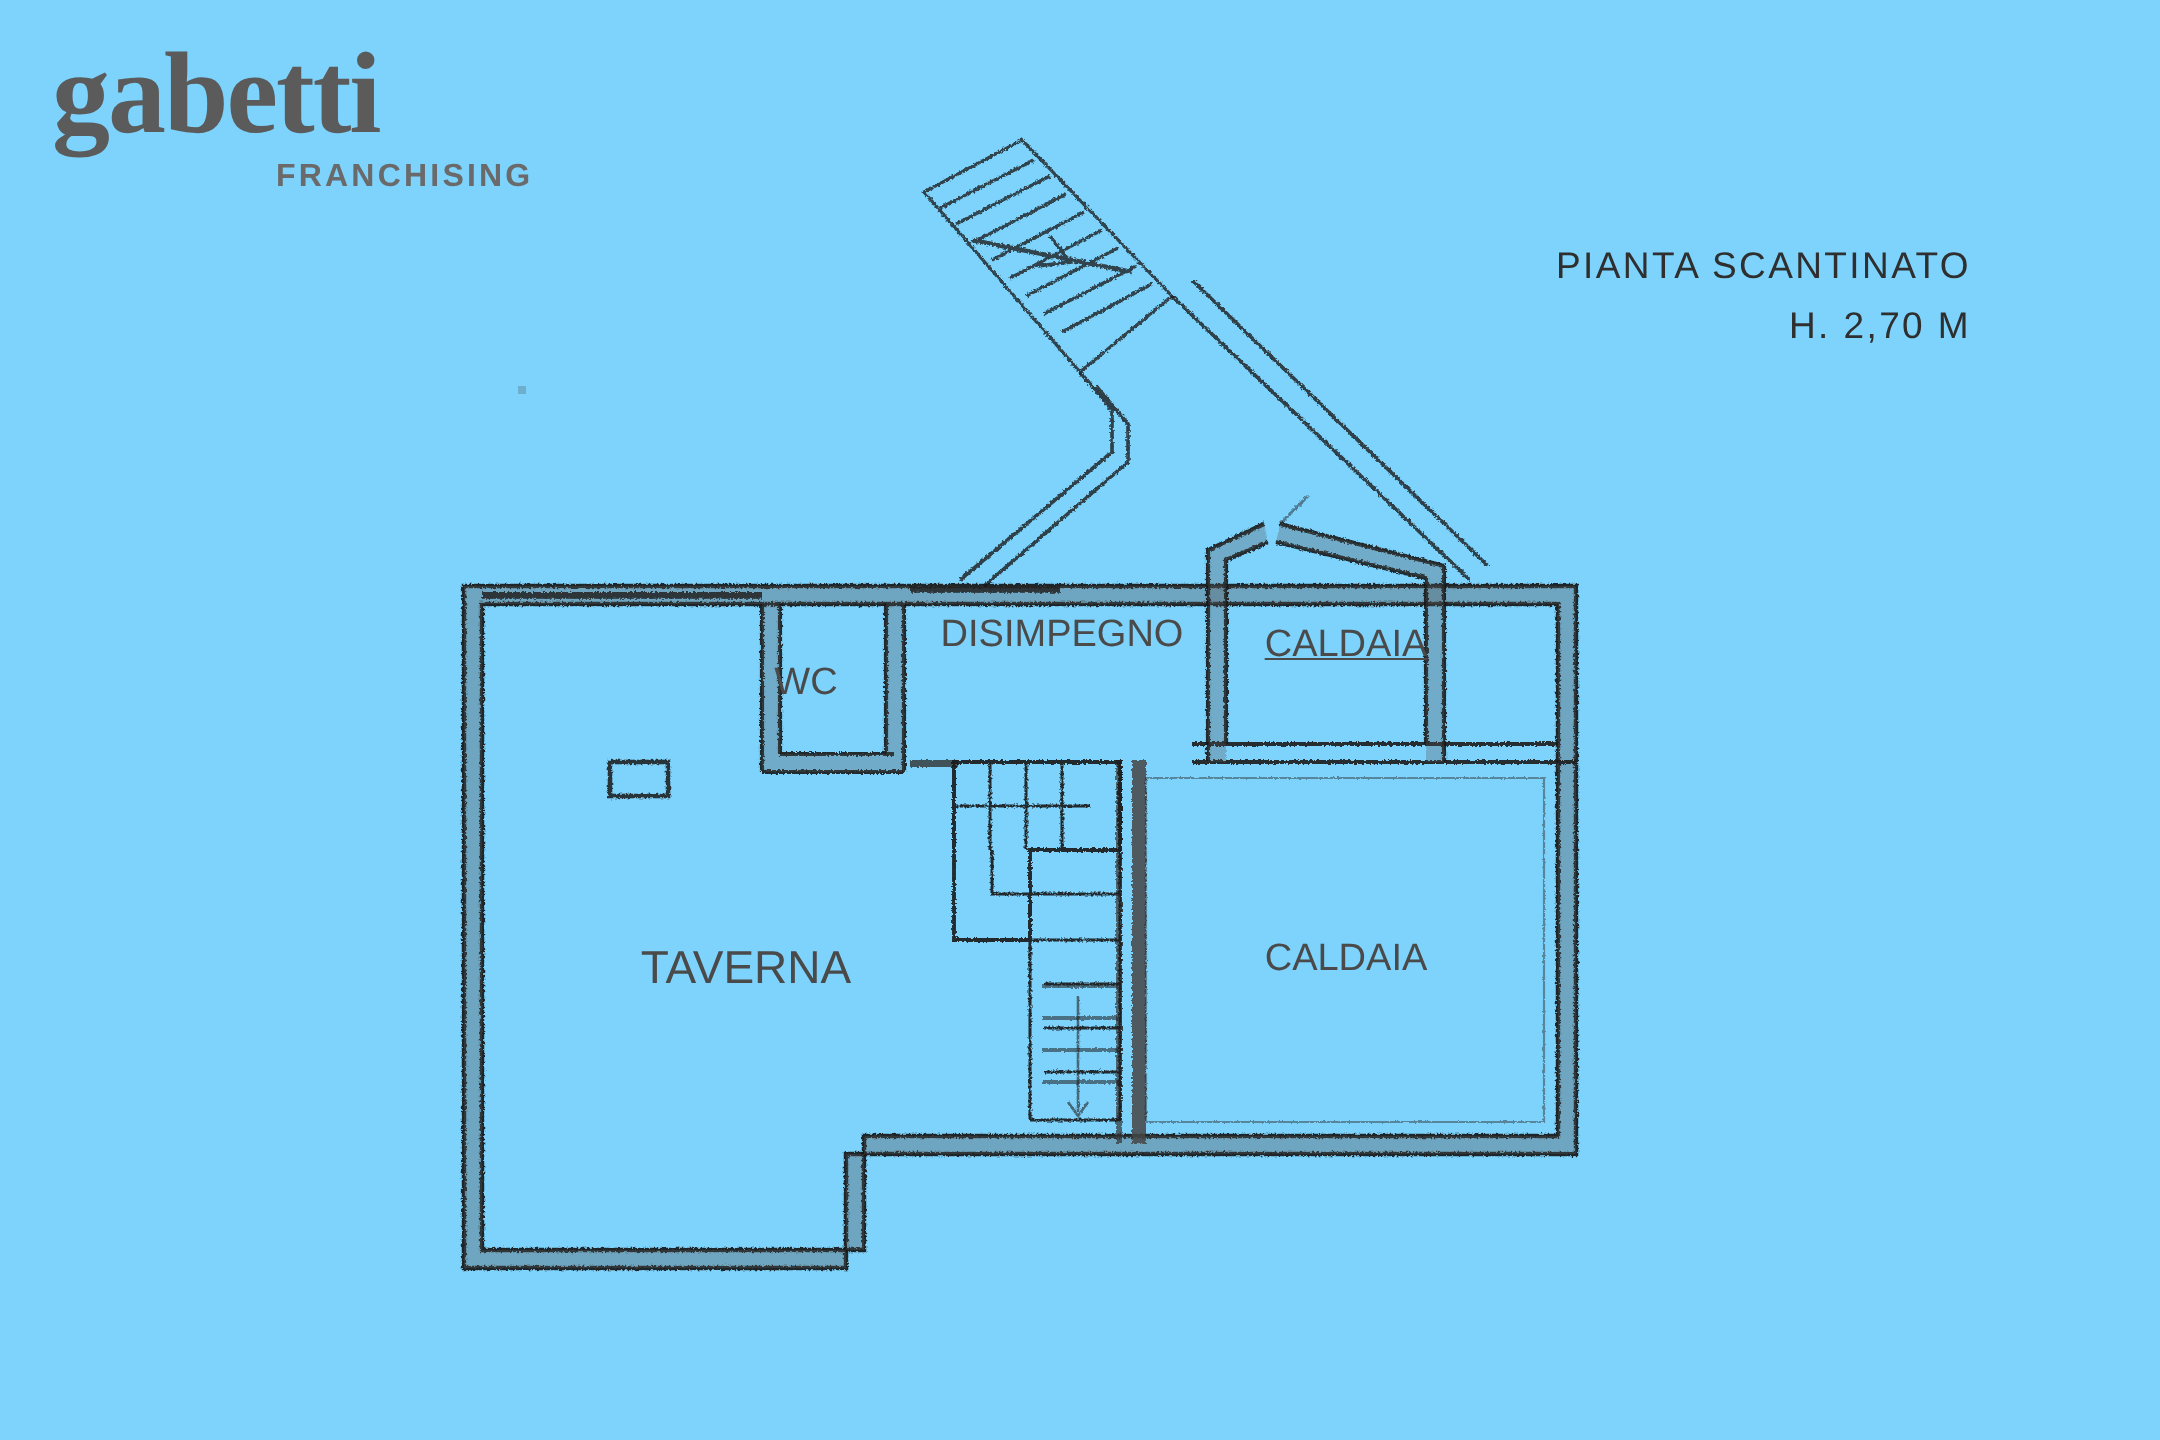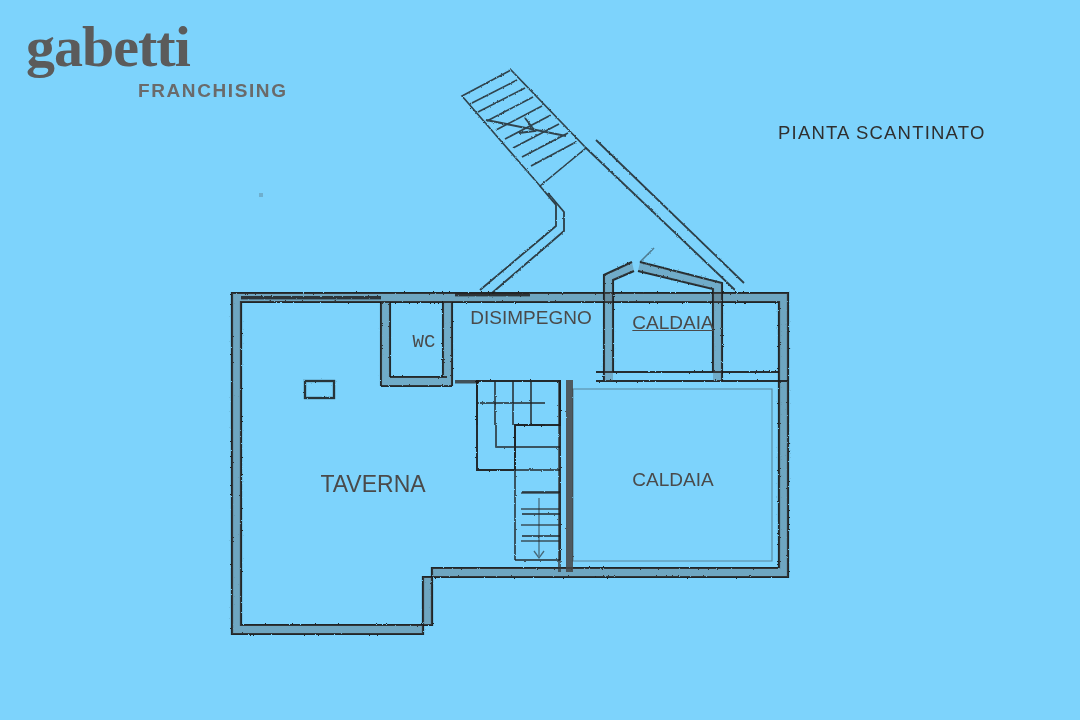--- a/index.html
+++ b/index.html
@@ -34,21 +34,21 @@
     position: absolute;
     left: 0;
     top: 0;
   }
   #logo-sub {
     position: absolute;
     left: 112px;
     top: 62px;
     font-family: "Liberation Sans", sans-serif;
     font-weight: bold;
-    font-size: 19px;
+    font-size: 16px;
     letter-spacing: 1.6px;
     color: #6a6a6a;
   }
 
   
   #title-block {
     position: absolute;
     left: 778px;
     top: 122px;
     color: #3a3a3a;
@@ -78,38 +78,39 @@
   }
 
   
   .room-label {
     position: absolute;
     color: #4a4a4a;
     font-family: "Liberation Sans", sans-serif;
     white-space: nowrap;
     transform: translate(-50%, -50%);
   }
-  #label-wc       { left: 424px; top: 342px; font-size: 19px; font-family: Liberation Mono, monospace; }
+  #label-wc       { left: 403px; top: 342px; font-size: 19px; }
   #label-disimpegno { left: 531px; top: 318px; font-size: 19px; }
   #label-caldaia  { left: 673px; top: 323px; font-size: 19px; text-decoration: underline; }
   #label-taverna  { left: 373px; top: 484px; font-size: 23px; text-align: center; }
   #label-stanza   { left: 673px; top: 480px; font-size: 19px; }
 </style>
 </head>
 <body>
 
 <div id="page">
 
   <div id="logo-block">
     <div id="logo-wordmark">gabetti</div>
     <div id="logo-sub">FRANCHISING</div>
   </div>
 
   <div id="title-block">
     <div id="plan-title">PIANTA SCANTINATO</div>
+    <div id="plan-height">H.  2,70 M</div>
   </div>
 
   <svg id="drawing" viewBox="0 0 1080 720">
     <defs>
 
       <filter id="grain" x="-12%" y="-12%" width="124%" height="124%">
         <feTurbulence type="fractalNoise" baseFrequency="0.85" numOctaves="3" seed="7" result="n"></feTurbulence>
         <feDisplacementMap in="SourceGraphic" in2="n" scale="2.1" xChannelSelector="R" yChannelSelector="G"></feDisplacementMap>
       </filter>
       <filter id="grain-soft" x="-12%" y="-12%" width="124%" height="124%">

